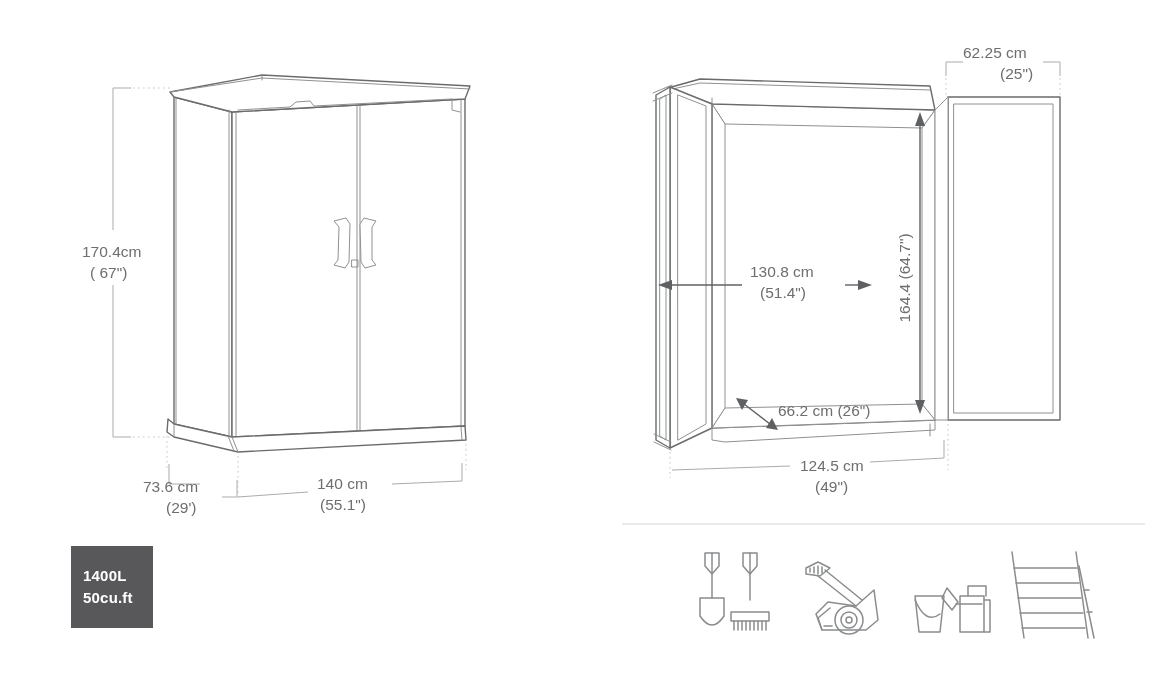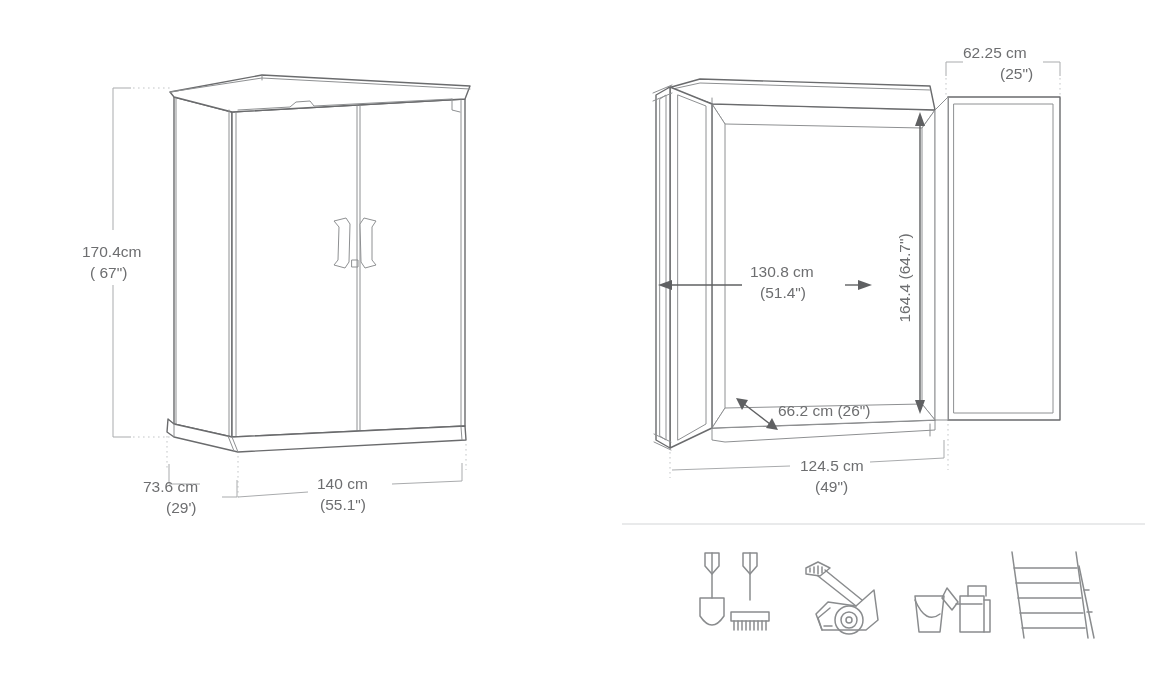--- a/index.html
+++ b/index.html
@@ -306,14 +306,18 @@
       <path class="tool" d="M1018,598 L1081,598"></path>
       <path class="tool" d="M1020,613 L1083,613"></path>
       <path class="tool" d="M1022,628 L1085,628"></path>
       <path class="tool" d="M1079,566 L1094,638"></path>
       <path class="tool" d="M1084,590 L1089,590"></path>
       <path class="tool" d="M1087,612 L1092,612"></path>
     </g>
 
   </svg>
 
+  <div class="cap-badge">
+    <span>1400L</span>
+    <span>50cu.ft</span>
+  </div>
 
 </div>
 
 </body></html>

